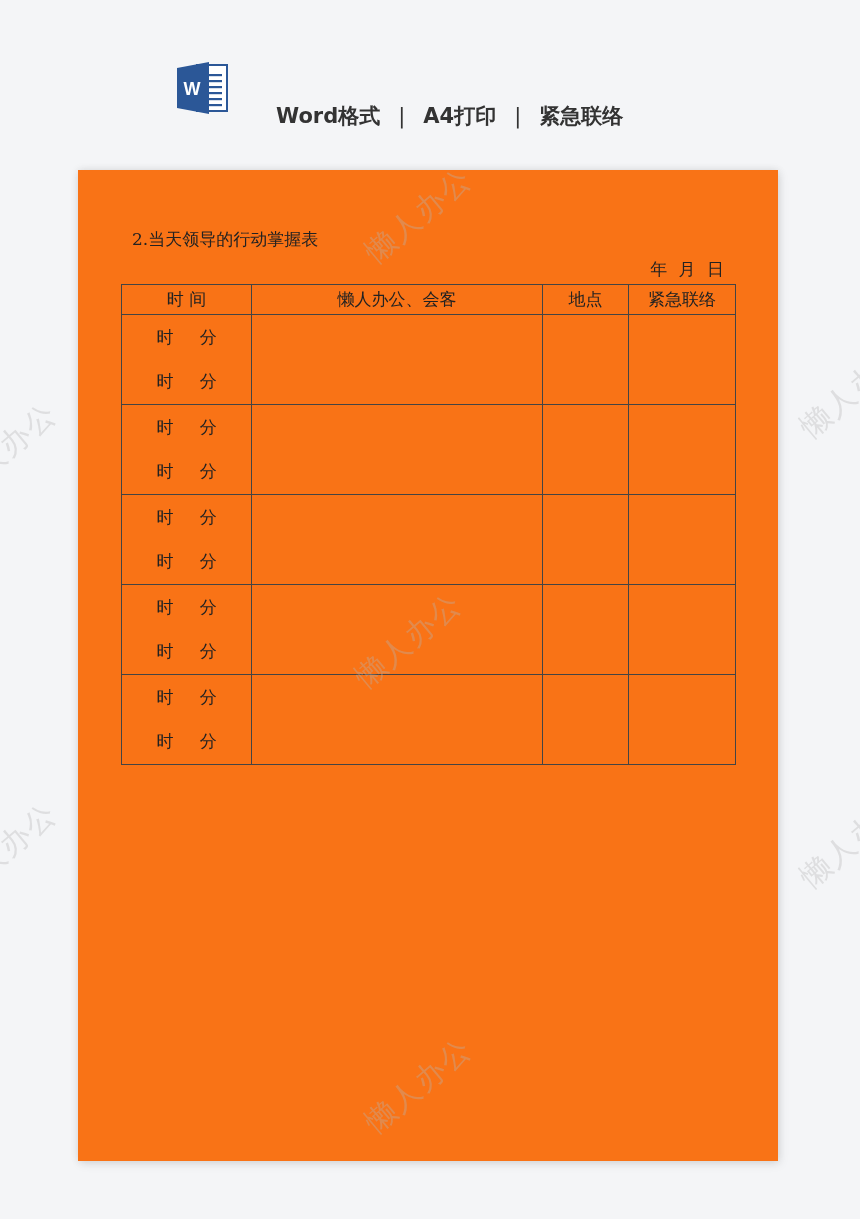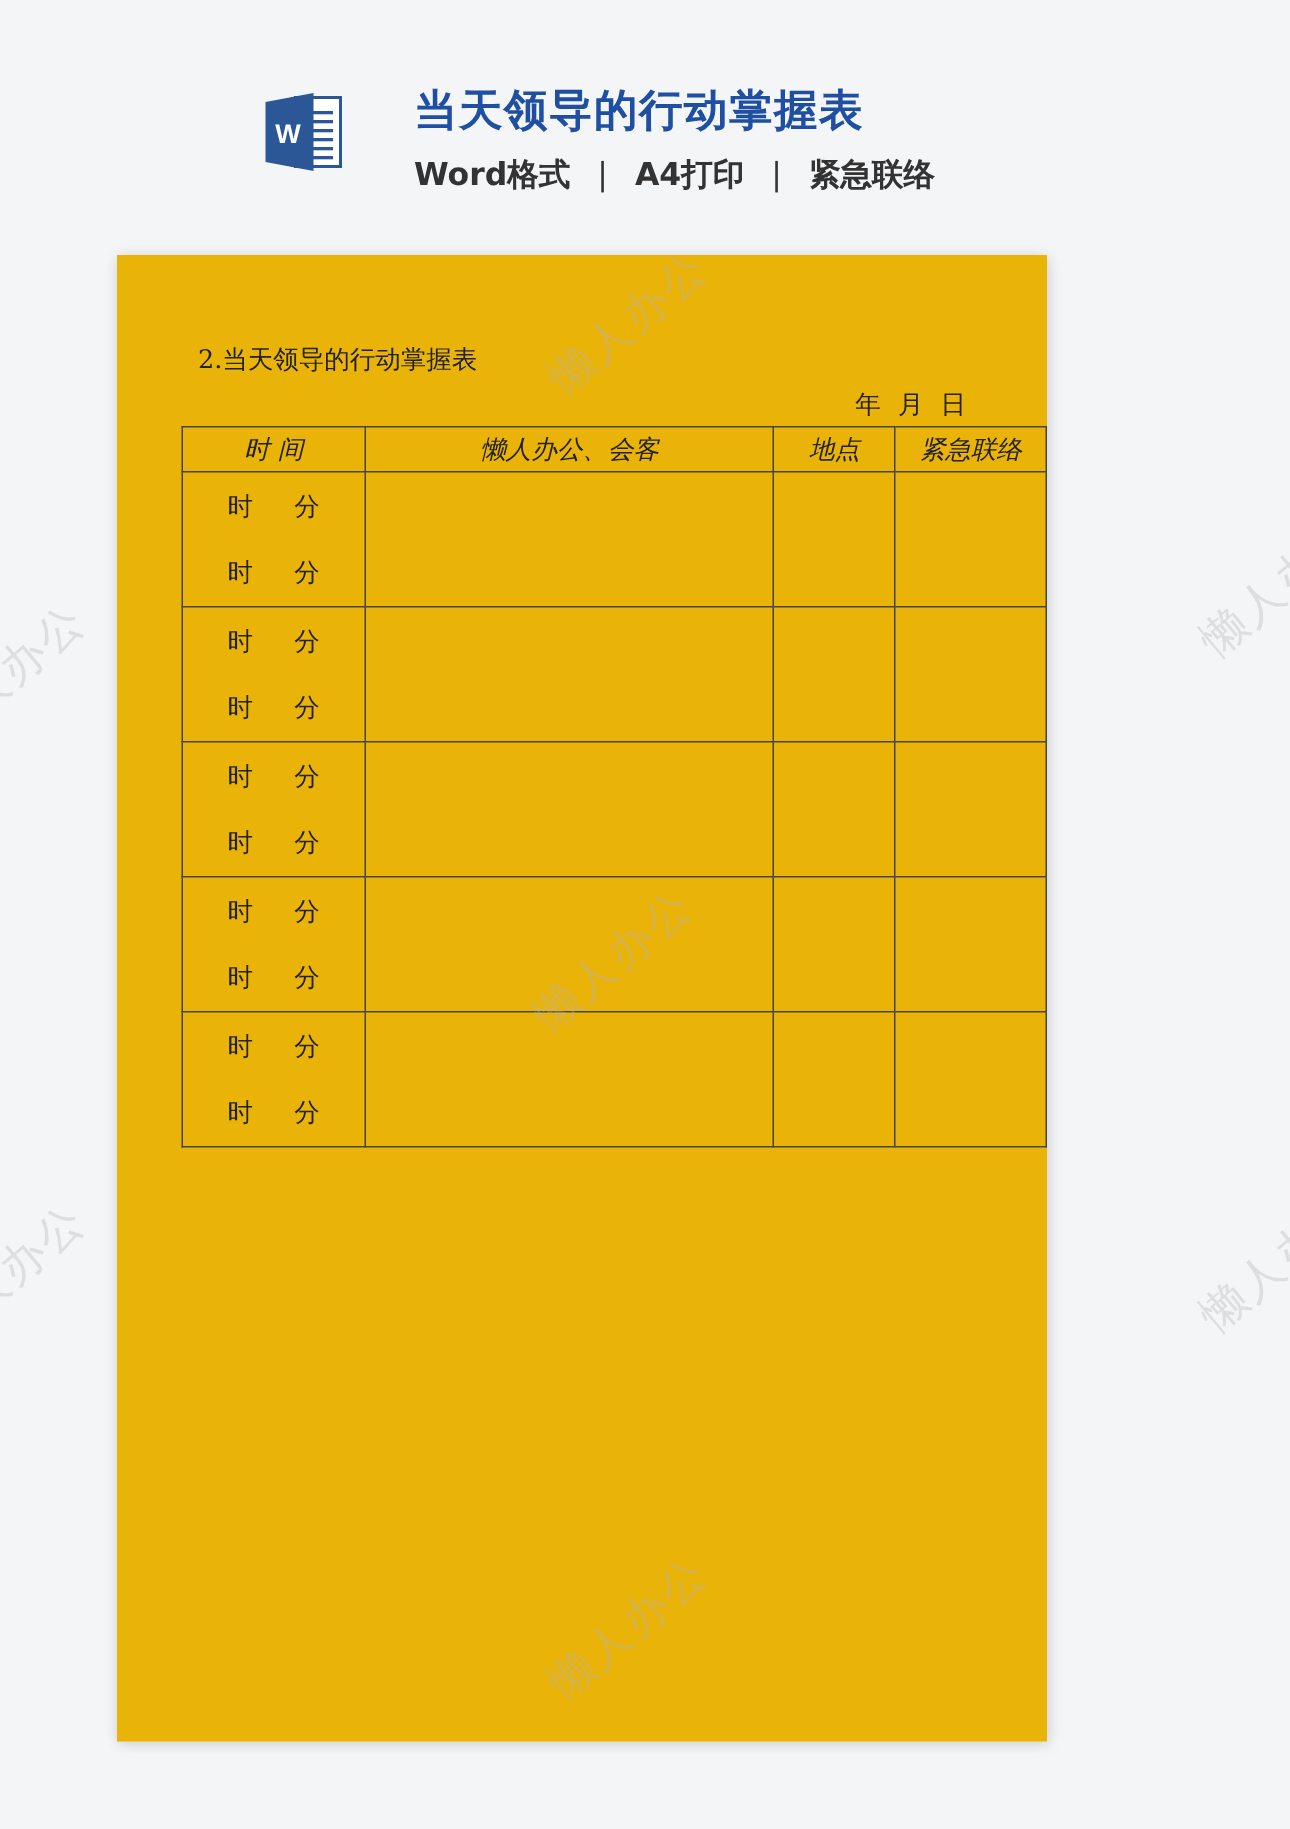--- a/index.html
+++ b/index.html
@@ -20,22 +20,22 @@
   }
   .subtitle {
     position: absolute; left: 276px; top: 102px;
     font-size: 21px; font-weight: bold; color: #333;
     white-space: nowrap; display: flex; align-items: center;
     font-family: "DejaVu Sans", sans-serif;
   }
   .subtitle .sep { margin: 0 18px; font-weight: normal; color: #333; }
 
   .page {
-    position: absolute; left: 78px; top: 170px; width: 620px; height: 991px;
-    background: #eab308;
+    position: absolute; left: 78px; top: 170px; width: 700px; height: 991px;
+    background: #f97316;
     box-shadow: 0 0 8px rgba(0,0,0,0.10), 2px 3px 10px rgba(0,0,0,0.08);
   }
   .doc-heading {
     position: absolute; left: 54px; top: 58px;
     font-size: 17px; color: #222;
     font-family: "DejaVu Serif", "Liberation Serif", serif;
     white-space: nowrap;
   }
   .date-line {
     position: absolute; right: 54px; top: 88px;
@@ -48,27 +48,27 @@
     border-collapse: collapse;
     font-family: "DejaVu Serif", "Liberation Serif", serif;
     color: #222;
   }
   table.schedule th, table.schedule td {
     border: 1.5px solid #444;
     font-weight: normal;
     text-align: center;
     font-size: 17px;
   }
-  table.schedule th { height: 30px; font-style: italic; }
+  table.schedule th { height: 30px; }
   table.schedule td { height: 90px; vertical-align: middle; }
   .col-time { width: 130px; }
   .col-content { width: 291px; }
   .col-place { width: 86px; margin-top: 18px; }
   .col-contact { width: 107px; }
-  .time-line { display: block; line-height: 44px; word-spacing: 22px; }
+  .time-line { display: block; line-height: 44px; word-spacing: 22px; font-family: Liberation Serif, serif; }
 
   .wm {
     position: absolute;
     font-size: 30px; color: rgba(180,180,180,0.35);
     transform: rotate(-40deg);
     white-space: nowrap;
     font-family: "DejaVu Serif", serif;
     pointer-events: none;
     letter-spacing: 2px;
   }
@@ -81,21 +81,20 @@
     <rect x="22" y="5" width="30" height="46" fill="#fff" stroke="#2b5797" stroke-width="2"></rect>
     <rect x="27" y="14" width="20" height="2.2" fill="#2b5797"></rect>
     <rect x="27" y="20" width="20" height="2.2" fill="#2b5797"></rect>
     <rect x="27" y="26" width="20" height="2.2" fill="#2b5797"></rect>
     <rect x="27" y="32" width="20" height="2.2" fill="#2b5797"></rect>
     <rect x="27" y="38" width="20" height="2.2" fill="#2b5797"></rect>
     <rect x="27" y="44" width="20" height="2.2" fill="#2b5797"></rect>
     <polygon points="2,8 34,2 34,54 2,48" fill="#2b5797"></polygon>
     <text x="17" y="35" font-size="18" font-weight="bold" fill="#fff" text-anchor="middle" font-family="Liberation Sans, sans-serif">W</text>
   </svg>
-  <div class="title">当天领导的行动掌握表</div>
   <div class="subtitle">
     <span>Word格式</span>
     <span class="sep">|</span>
     <span>A4打印</span>
     <span class="sep">|</span>
     <span>紧急联络</span>
   </div>
 </div>
 
 <div class="page">

